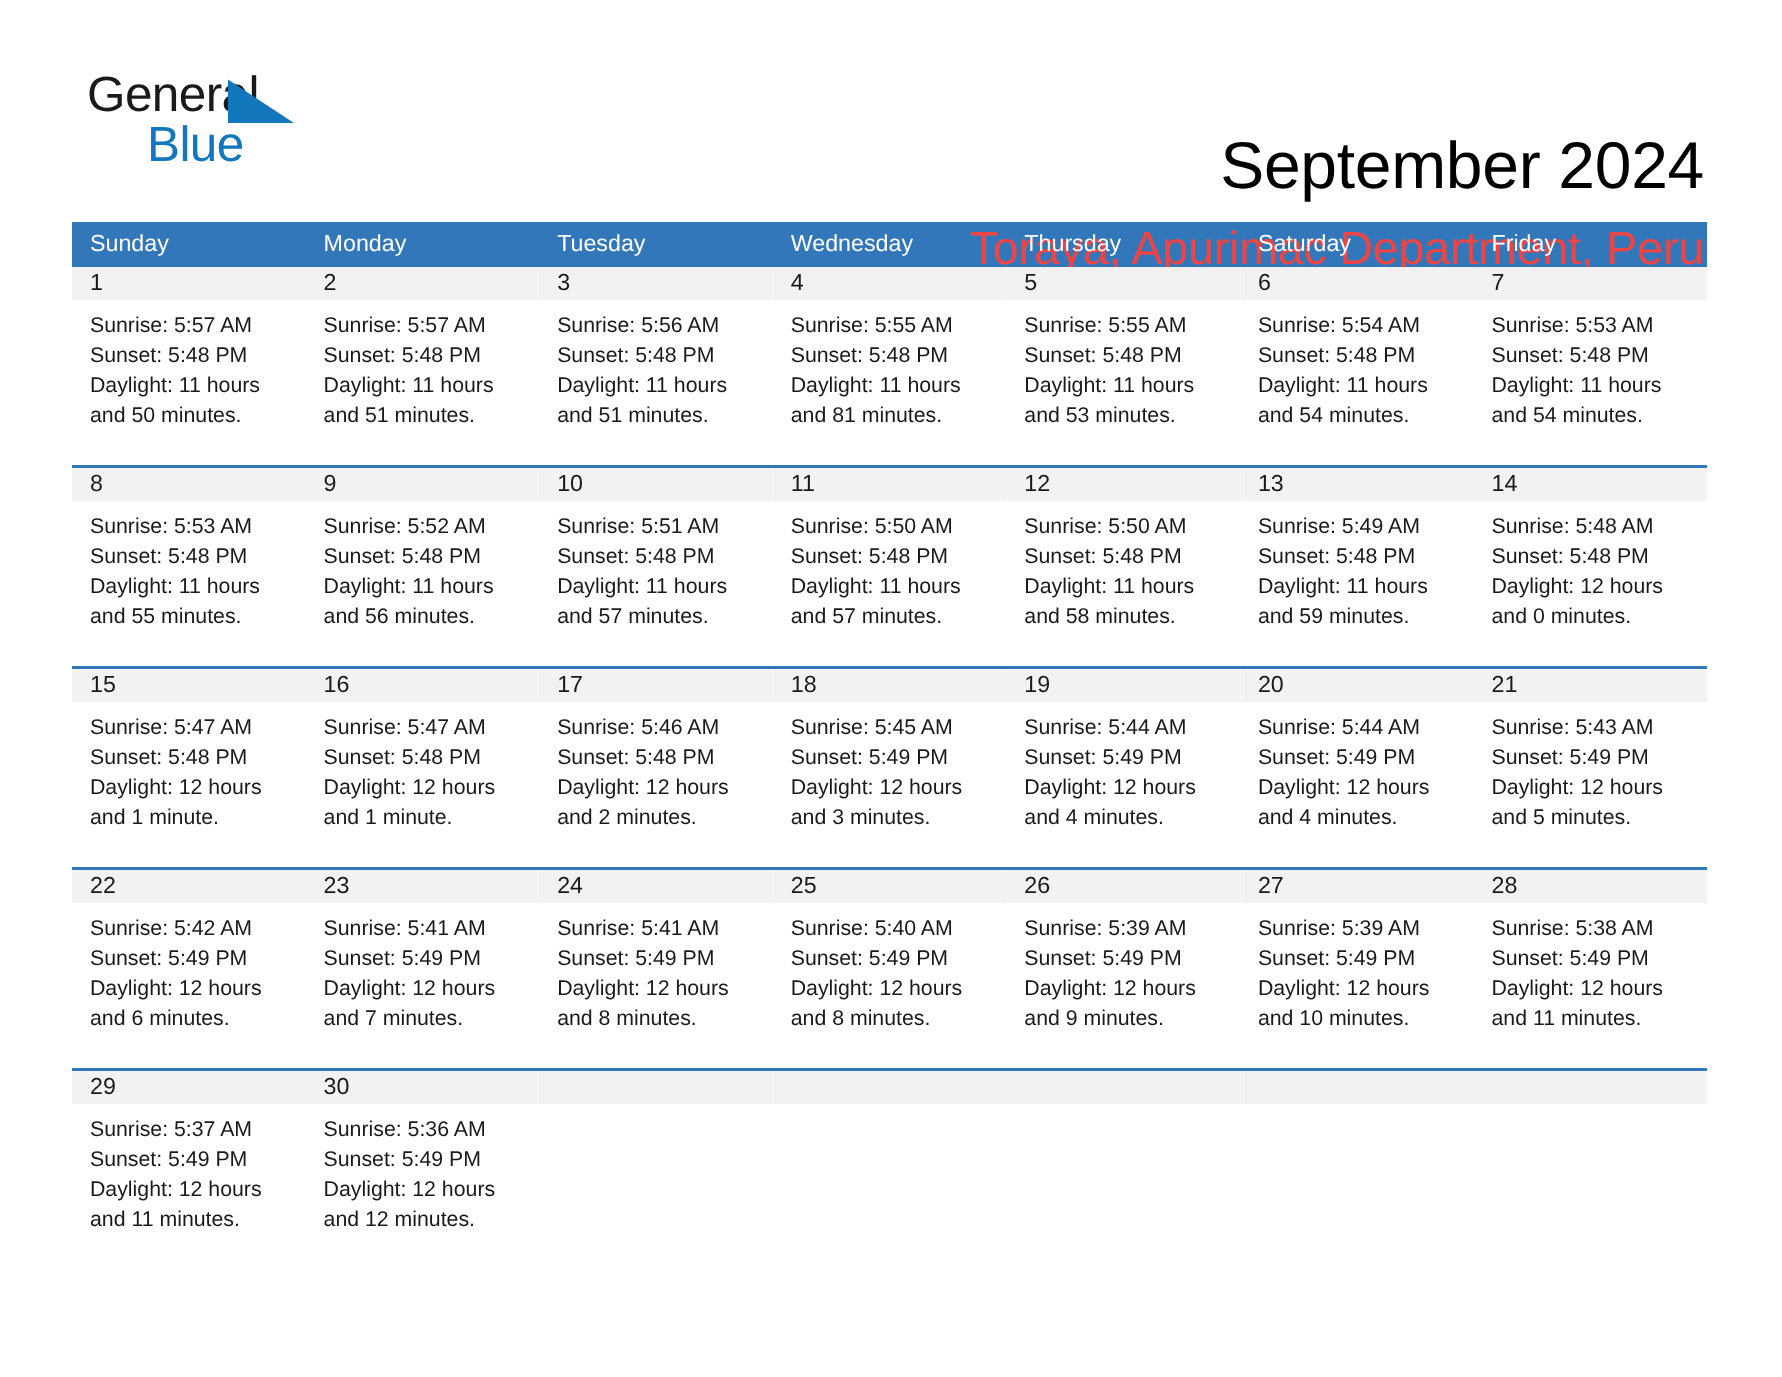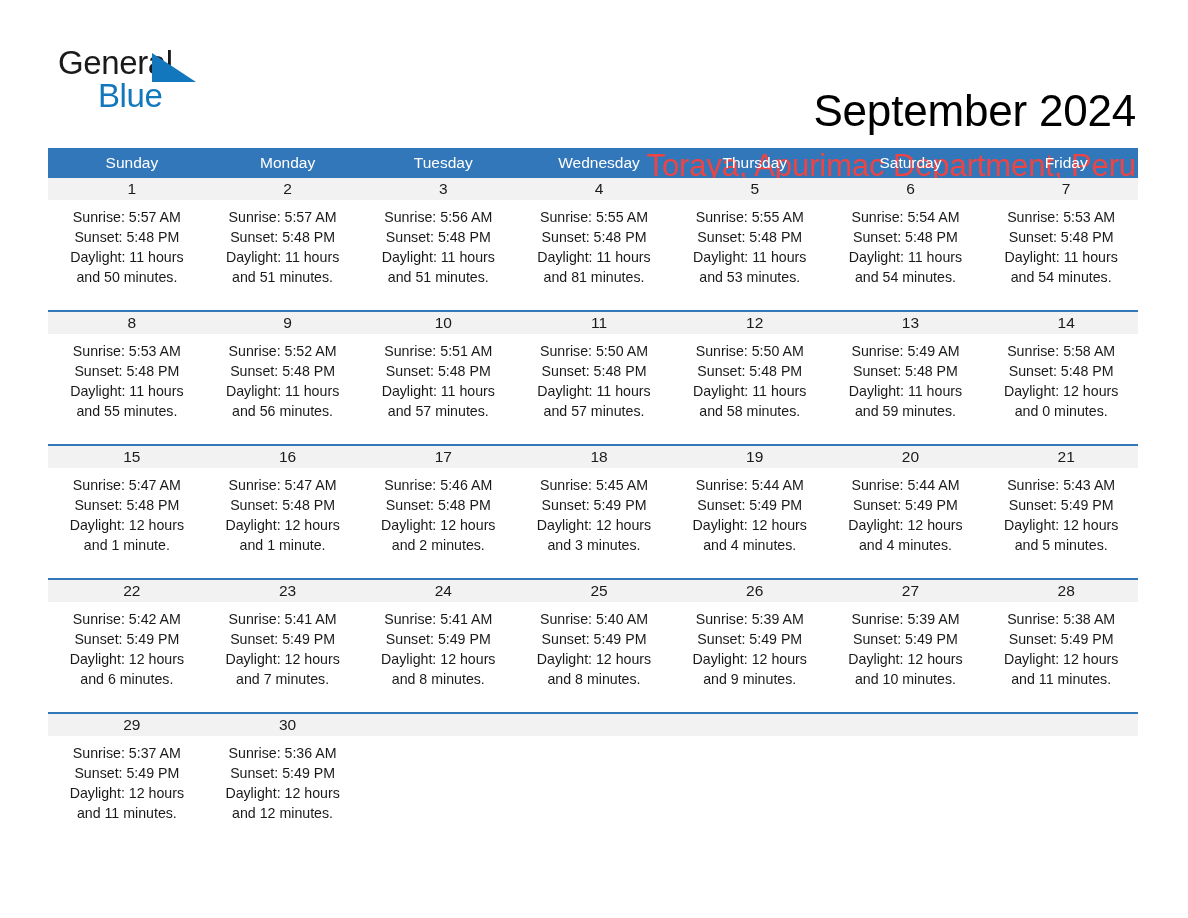--- a/index.html
+++ b/index.html
@@ -85,21 +85,20 @@
     color: #ef4444;
     margin-top: 13px;
     letter-spacing: -0.1px;
   }
 
   
   .calendar {
     margin: 0 50px 0 48px;
     width: 1090px;
     box-sizing: border-box;
-    text-align: center;
   }
   .weekday-row {
     display: flex;
     background: #3277b9;
     height: 30px;
   }
   .weekday-cell {
     flex: 1 1 0;
     color: #ffffff;
     font-size: 15.5px;
@@ -293,21 +292,21 @@
             <div class="day-number">13</div>
             <div class="day-info">
               <div>Sunrise: 5:49 AM</div>
               <div>Sunset: 5:48 PM</div>
               <div class="daylight-line">Daylight: 11 hours and 59 minutes.</div>
             </div>
           </div>
           <div class="day-cell">
             <div class="day-number">14</div>
             <div class="day-info">
-              <div>Sunrise: 5:58 AM</div>
+              <div>Sunrise: 5:48 AM</div>
               <div>Sunset: 5:48 PM</div>
               <div class="daylight-line">Daylight: 12 hours and 0 minutes.</div>
             </div>
           </div>
         </div>
         <div class="week-spacer"></div>
         <div class="week">
           <div class="day-cell">
             <div class="day-number">15</div>
             <div class="day-info">

